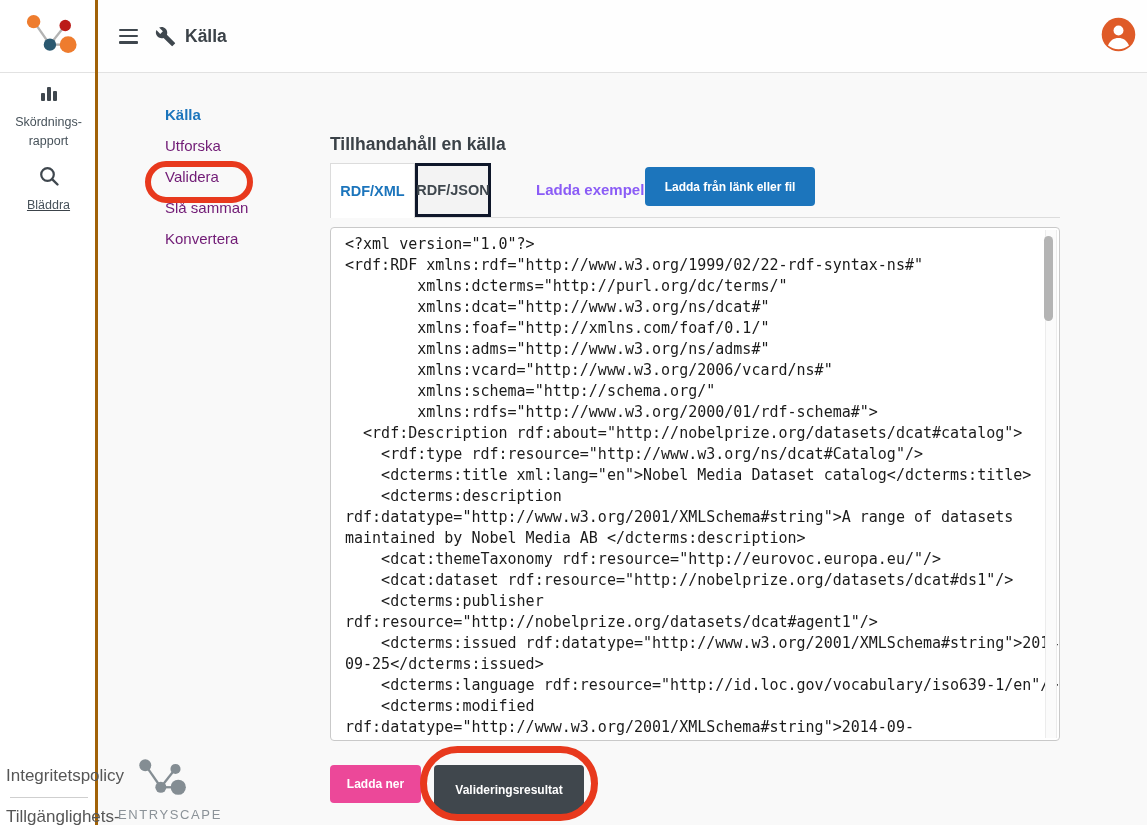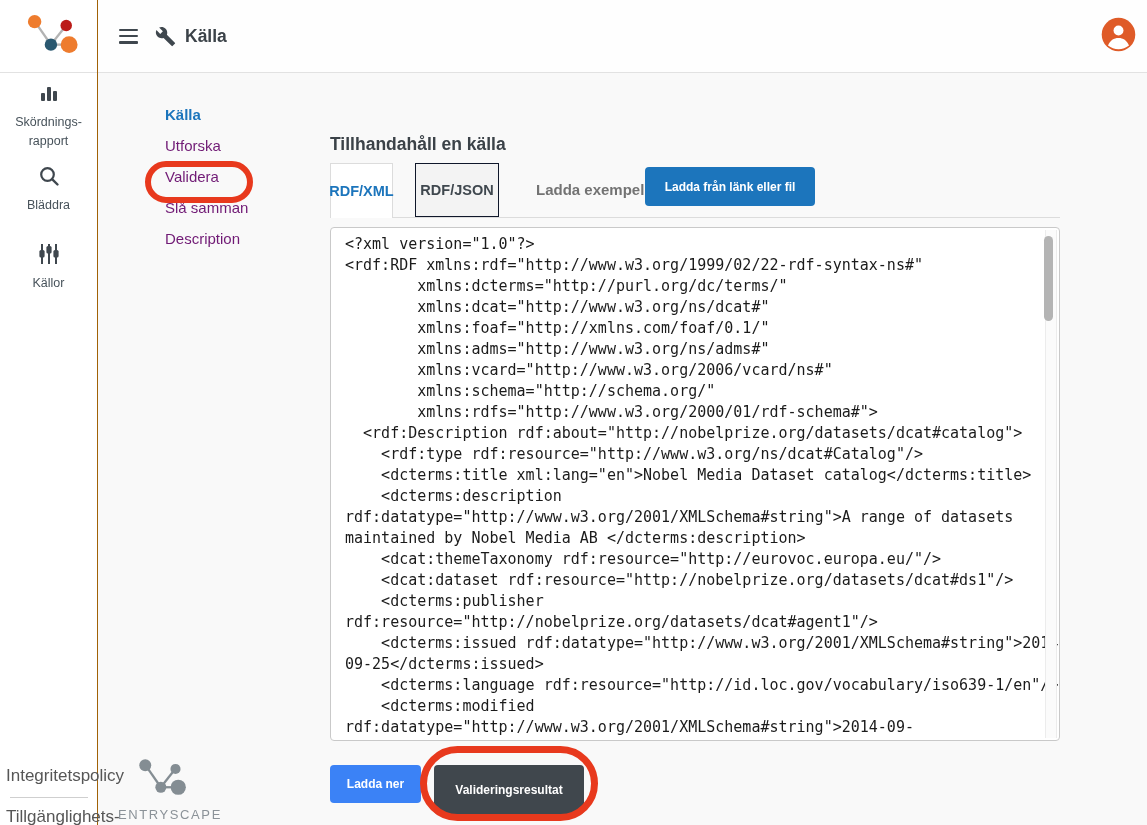--- a/index.html
+++ b/index.html
@@ -20,49 +20,49 @@
   }
   .hamburger { margin-left:21px; width:19px; height:15px; display:flex; flex-direction:column; justify-content:space-between; cursor:pointer; }
   .hamburger span { display:block; height:2.5px; background:#3f474e; border-radius:1px; }
   .topbar-wrench { margin-left:17px; display:flex; align-items:center; }
   .topbar-title { margin-left:9px; font-size:17.5px; font-weight:bold; color:#3b4248; }
   .avatar { position:absolute; right:11px; top:17px; width:35px; height:35px; cursor:pointer; }
 
   
   .sidebar {
     position:absolute; left:0; top:0; width:98px; height:825px;
-    background:#ffffff; border-right:1px solid #a16207; z-index:5;
+    background:#ffffff; border-right:3px solid #a16207; z-index:5;
   }
   .sidebar-logo { height:73px; border-bottom:1px solid #e2e2e2; display:flex; align-items:center; justify-content:center; cursor:pointer; }
   .side-item { position:absolute; left:0; width:97px; text-align:center; cursor:pointer; padding:0 3px; }
   .side-item .icn { display:block; margin:0 auto 5px auto; }
   .side-label { font-size:12.5px; line-height:1.5; color:#47525a; }
   .side-item.active .side-label { color:#1c75bc; font-weight:bold; }
   .item-1 { top:84px; }
-  .item-2 { top:165px; }
+  .item-2 { top:165px;text-decoration:underline; }
   .item-3 { top:243px; }
   .item-4 { top:318px; }
   .foot-link { font-size:17px; color:#565656; line-height:1.35; padding:0 6px; cursor:pointer; }
   .foot-divider { width:78px; height:1px; background:#cfcfcf; margin:9px auto 8px auto; }
   .side-foot-wrap { position:absolute; left:0; top:765px; width:97px; }
 
   
   .subnav { position:absolute; left:165px; top:104px; display:flex; flex-direction:column; }
   .subnav-item { font-size:15px; color:#701a75; line-height:21px; margin-bottom:10px; cursor:pointer; }
   .subnav-item.active { color:#1c75bc; font-weight:bold; }
 
   
   .page-heading { position:absolute; left:330px; top:104px; font-size:17.5px; font-weight:bold; color:#3b4248;margin-top:30px; }
 
   .tabs-baseline { position:absolute; left:330px; top:217px; width:730px; height:1px; background:#dcdcdc; z-index:1; }
   .tab { position:absolute; top:163px; height:55px; display:flex; align-items:center; justify-content:center;
          font-size:14.5px; font-weight:bold; cursor:pointer; z-index:2; }
-  .tab-xml { left:330px; width:63px; background:#ffffff; border:1px solid #dcdcdc; border-bottom:none; color:#1c75bc; }
-  .tab-json { left:415px; width:84px; height:54px; background:#f3f3f3; border:1px solid #0f172a; color:#3f474e; }
-  .load-example { position:absolute; left:536px; top:181px; font-size:15px; font-weight:bold; color:#737373; cursor:pointer; }
+  .tab-xml { left:330px; width:85px; background:#ffffff; border:1px solid #dcdcdc; border-bottom:none; color:#1c75bc; }
+  .tab-json { left:415px; width:76px; height:54px; background:#f3f3f3; border:3px solid #0f172a; color:#3f474e; }
+  .load-example { position:absolute; left:536px; top:181px; font-size:15px; font-weight:bold; color:#8b5cf6; cursor:pointer; }
   .btn { display:flex; align-items:center; justify-content:center; border-radius:4px;
          font-size:12px; font-weight:bold; color:#ffffff; cursor:pointer; border:none; }
   .btn-load-link { position:absolute; left:645px; top:167px; width:170px; height:39px; background:#1c75bc; z-index:2; }
 
   .editor {
     position:absolute; left:330px; top:227px; width:730px; height:514px;
     background:#ffffff; border:1px solid #c9c9c9; border-radius:4px;
     overflow:hidden; cursor:text;
   }
   .editor pre {
@@ -73,21 +73,21 @@
   }
   .scroll-track {
     position:absolute; top:2px; bottom:2px; right:2px; width:12px;
     background:#fbfbfb; border-left:1px solid #ececec; border-right:1px solid #ececec;
   }
   .scroll-thumb {
     position:absolute; top:6px; right:3px; width:9px; height:85px;
     background:#b4b4b4; border-radius:5px; cursor:grab;
   }
 
-  .btn-download { position:absolute; left:330px; top:765px; width:91px; height:38px; background:#3b82f6;text-align:right; }
+  .btn-download { position:absolute; left:330px; top:765px; width:91px; height:38px; background:#ec4899;text-align:right; }
   .btn-validate { position:absolute; left:434px; top:765px; width:150px; height:49px; background:#40474d; }
 
   
   .red-oval { position:absolute; border:6px solid #e8391d; border-radius:24px; z-index:10; pointer-events:none; }
   .oval-validera { left:145px; top:161px; width:108px; height:42px; }
   .oval-validate-btn { left:420px; top:746px; width:178px; height:75px; border-width:7px; border-radius:38px; }
 
   
   .brand-foot { position:absolute; left:118px; top:757px; width:82px; text-align:center; }
   .brand-name { font-size:13px; letter-spacing:1.6px; color:#8b9298; margin-top:2px; }
@@ -143,50 +143,35 @@
   <div class="side-item item-2">
     <span class="icn">
       <svg width="22" height="22" viewBox="0 0 22 22" fill="none">
         <circle cx="9.5" cy="9.5" r="6.3" stroke="#3f474e" stroke-width="2.2"></circle>
         <line x1="14.3" y1="14.3" x2="19.5" y2="19.5" stroke="#3f474e" stroke-width="2.4" stroke-linecap="round"></line>
       </svg>
     </span>
     <div class="side-label">Bläddra</div>
   </div>
 
-  <div class="side-item item-3">
-    <span class="icn">
-      <svg width="24" height="22" viewBox="0 0 24 22">
-        <g stroke="#3f474e" stroke-width="2">
-            <line x1="5" y1="1" x2="5" y2="21"></line>
-            <line x1="12" y1="1" x2="12" y2="21"></line>
-            <line x1="19" y1="1" x2="19" y2="21"></line>
-          </g>
-        <rect x="2.4" y="7" width="5.2" height="7.5" rx="1.6" fill="#3f474e"></rect>
-        <rect x="9.4" y="3" width="5.2" height="7.5" rx="1.6" fill="#3f474e"></rect>
-        <rect x="16.4" y="7" width="5.2" height="7.5" rx="1.6" fill="#3f474e"></rect>
-      </svg>
-    </span>
-    <div class="side-label">Källor</div>
-  </div>
 
 
   <div class="side-foot-wrap">
     <div class="foot-link">Integritetspolicy</div>
     <div class="foot-divider"></div>
     <div class="foot-link">Tillgänglighets-redogörelse</div>
   </div>
 </div>
 
 <div class="subnav">
   <div class="subnav-item active">Källa</div>
   <div class="subnav-item">Utforska</div>
   <div class="subnav-item">Validera</div>
   <div class="subnav-item">Slå samman</div>
-  <div class="subnav-item">Description</div>
+  <div class="subnav-item">Konvertera</div>
 </div>
 
 <div class="page-heading">Tillhandahåll en källa</div>
 
 <div class="tabs-baseline"></div>
 <div class="tab tab-xml">RDF/XML</div>
 <div class="tab tab-json">RDF/JSON</div>
 <div class="load-example">Ladda exempel</div>
 <button class="btn btn-load-link">Ladda från länk eller fil</button>
 

